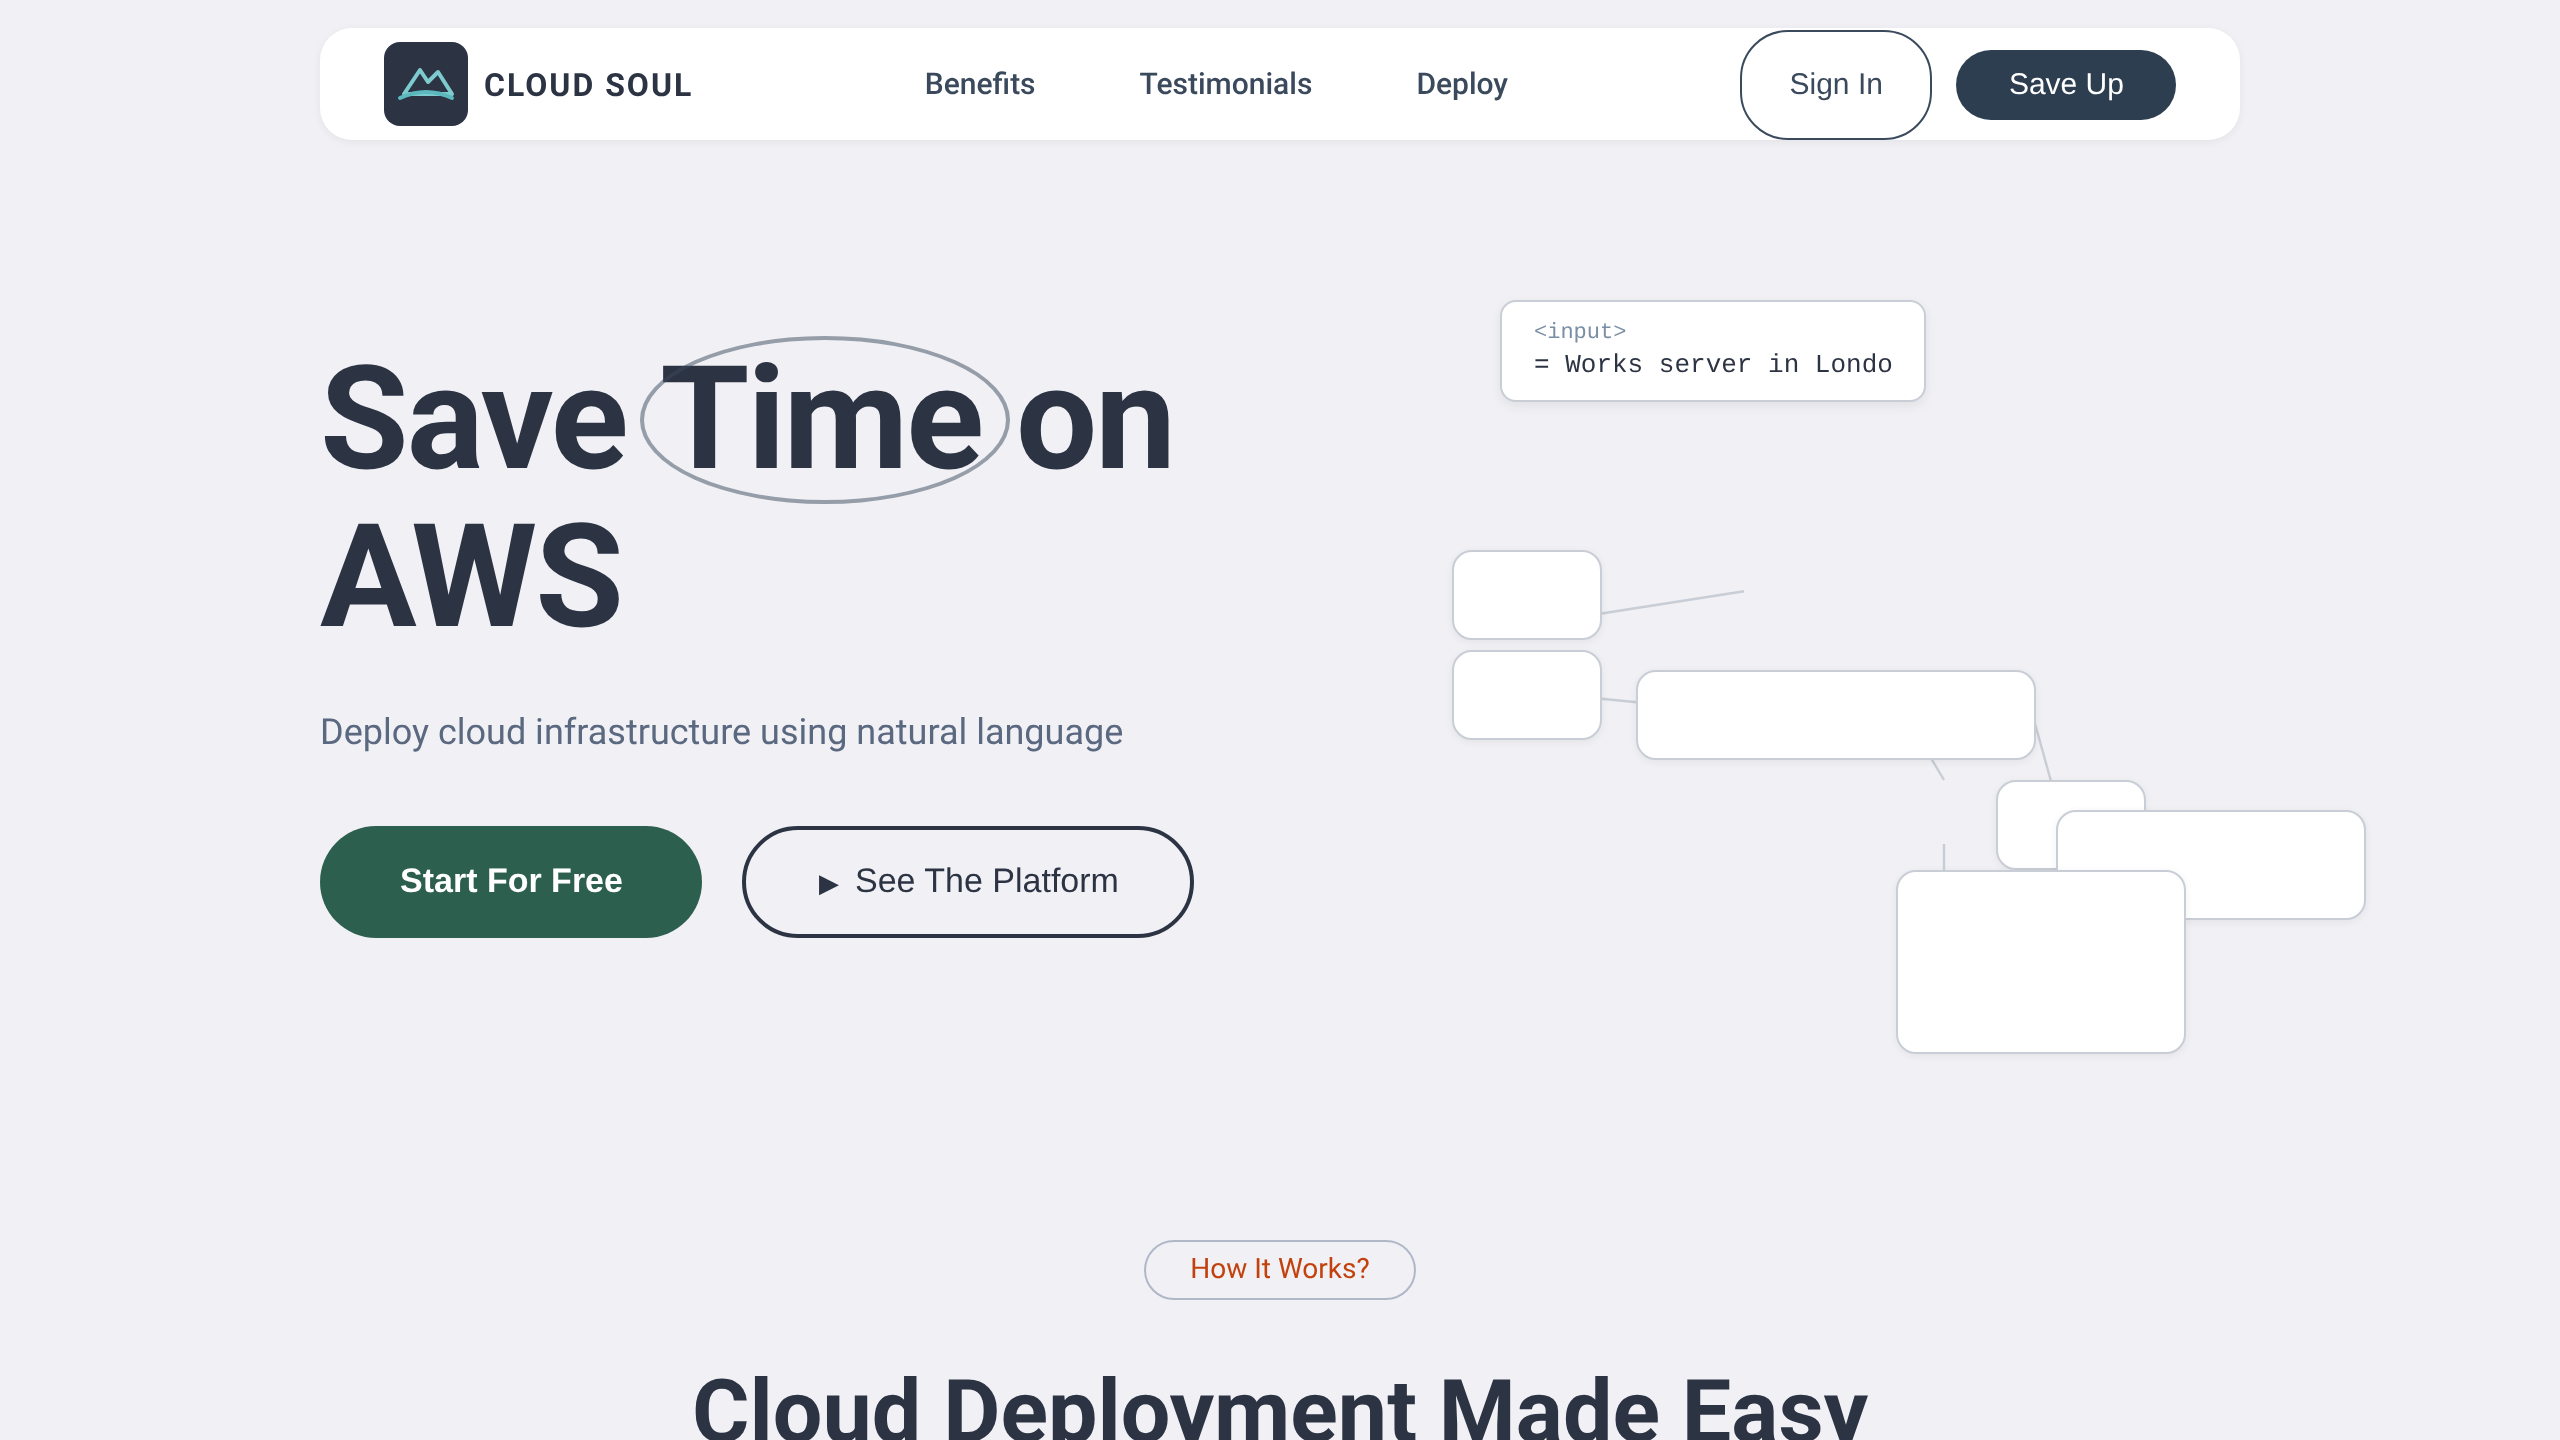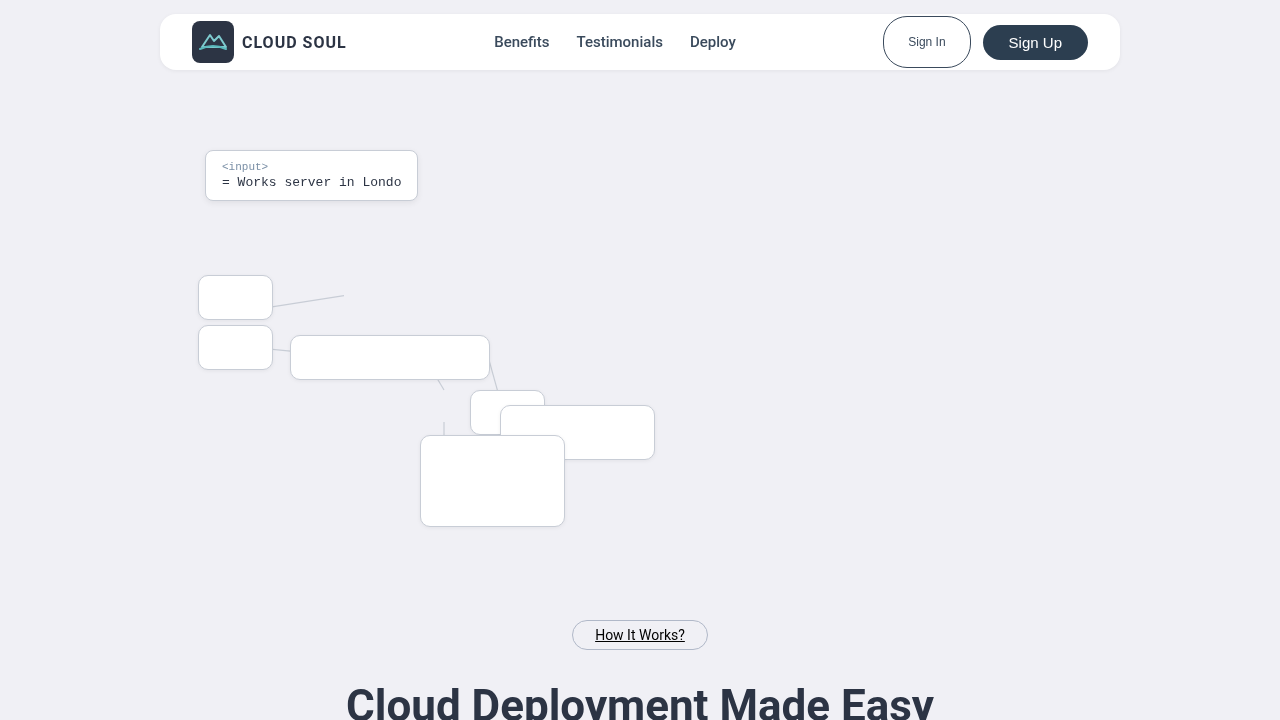--- a/index.html
+++ b/index.html
@@ -31,21 +31,21 @@
       gap: 8px;
     }
 
     .logo-icon {
       width: 42px;
       height: 42px;
     }
 
     .nav-links {
       display: flex;
-      gap: 27px;
+      gap: 52px;
       align-items: center;
     }
 
     .nav-link {
       color: #3a4a5c;
       font-size: 15px;
       font-weight: 500;
       text-decoration: none;
       cursor: pointer;
     }
@@ -55,21 +55,21 @@
       gap: 12px;
       align-items: center;
     }
 
     .btn-signin {
       border: 1.5px solid #3a4a5c;
       background: transparent;
       color: #3a4a5c;
       padding: 18px 24px;
       border-radius: 24px;
-      font-size: 12px;
+      font-size: 15px;
       font-weight: 500;
       cursor: pointer;
     }
 
     .btn-signup {
       background: #2c3e50;
       color: #fff;
       border: none;
       padding: 9px 26px;
       border-radius: 24px;
@@ -163,21 +163,21 @@
     
     .hero-diagram {
       flex: 0 0 45%;
       position: relative;
       height: 440px;
     }
 
     .diag-input-box {
       position: absolute;
       top: 20px;
-      left: 45px;
+      left: 62px;
       background: #fff;
       border: 1.5px solid #c8cdd6;
       border-radius: 8px;
       padding: 10px 16px;
       font-size: 13px;
       color: #3a4a5c;
       font-family: 'Courier New', monospace;
       box-shadow: 0 2px 6px rgba(0,0,0,0.07);
       min-width: 160px;
     }
@@ -238,25 +238,24 @@
       flex-direction: column;
       align-items: center;
       margin-top: 50px;
     }
 
     .how-badge {
       border: 1.5px solid #b0b8c8;
       border-radius: 20px;
       padding: 6px 22px;
       font-size: 14px;
-      color: #000000;
+      color: #c2410c;
       background: transparent;
       cursor: pointer;
       display: inline-block;
-      text-decoration: underline;
     }
 
     .section-title {
       font-size: 44px;
       font-weight: 700;
       color: #2c3444;
       margin-top: 30px;
       text-align: center;
     }
   </style>
@@ -274,25 +273,40 @@
   </div>
 
   <div class="nav-links">
     <a class="nav-link">Benefits</a>
     <a class="nav-link">Testimonials</a>
     <a class="nav-link">Deploy</a>
   </div>
 
   <div class="nav-actions">
     <button class="btn-signin">Sign In</button>
-    <button class="btn-signup">Sign Up</button>
+    <button class="btn-signup">Save Up</button>
   </div>
 </nav>
 
 <section class="hero">
+  <div class="hero-text">
+    <h1 class="hero-title">
+      <span>Save</span>
+      <span class="highlight">Time</span>
+      <span>on AWS</span>
+    </h1>
+    <p class="hero-subtitle">Deploy cloud infrastructure using natural language</p>
+    <div class="hero-buttons">
+      <button class="btn-start">Start For Free</button>
+      <button class="btn-platform">
+        <span class="play-icon">▶</span>
+        <span>See The Platform</span>
+      </button>
+    </div>
+  </div>
 
   <div class="hero-diagram">
     <svg class="diagram-svg" viewBox="0 0 540 440" xmlns="http://www.w3.org/2000/svg">
 
       <line x1="230" y1="152" x2="128" y2="168" stroke="#c8cdd6" stroke-width="1.5"></line>
       <line x1="128" y1="218" x2="230" y2="228" stroke="#c8cdd6" stroke-width="1.5"></line>
       <line x1="330" y1="228" x2="355" y2="270" stroke="#c8cdd6" stroke-width="1.5"></line>
       <line x1="355" y1="310" x2="355" y2="340" stroke="#c8cdd6" stroke-width="1.5"></line>
       <line x1="410" y1="228" x2="430" y2="300" stroke="#c8cdd6" stroke-width="1.5"></line>
     </svg>

